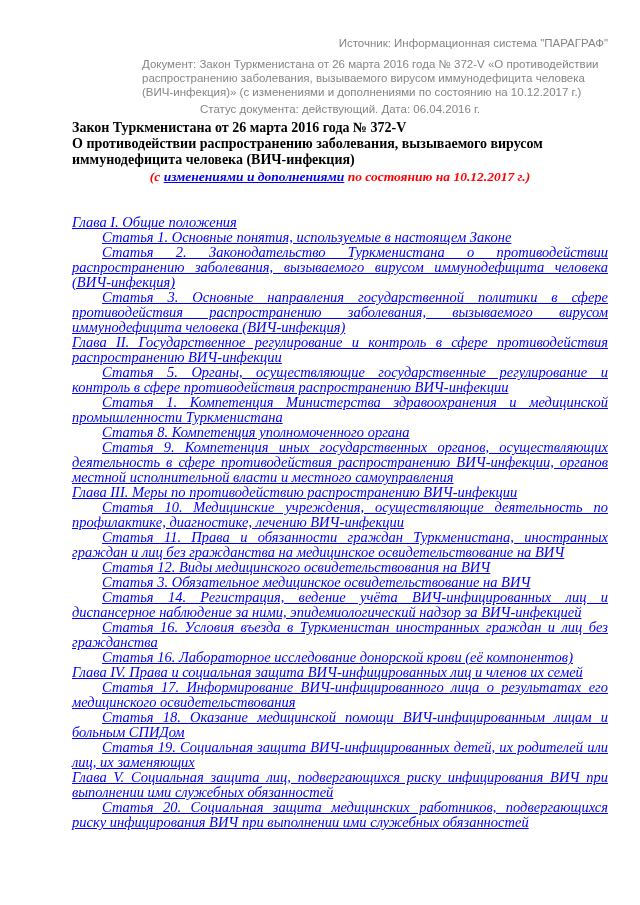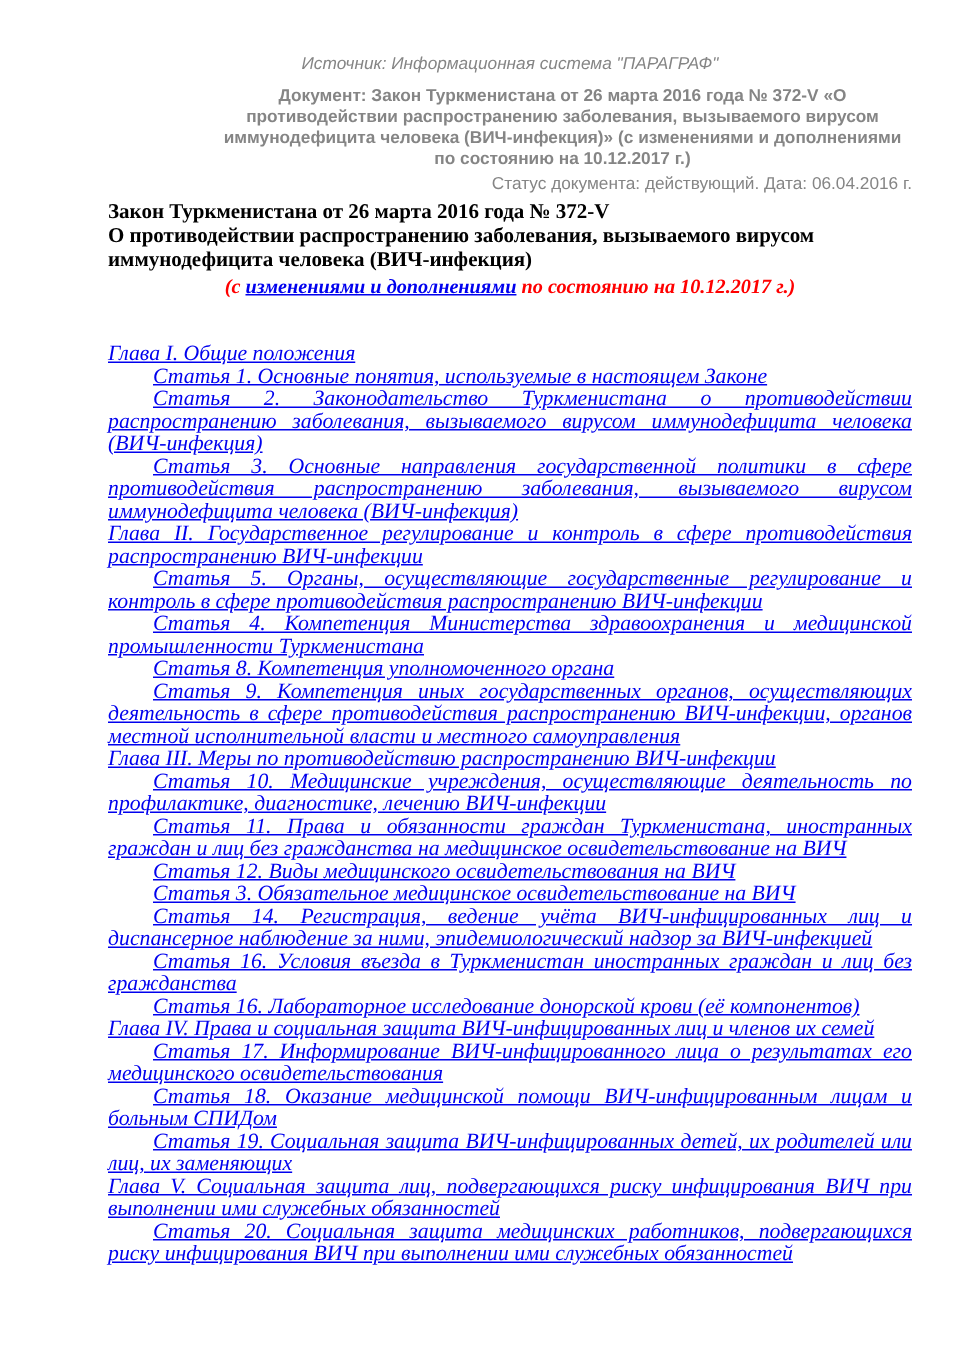--- a/index.html
+++ b/index.html
@@ -12,23 +12,23 @@
     font-family: "Liberation Serif", serif;
     color: #000;
     overflow: hidden;
   }
   
   .doc-header {
     font-family: "Liberation Sans", sans-serif;
     color: var(--gray, #858585);
     font-size: 11.5px;
   }
-  .header-source { text-align: center; line-height: 13px; font-style: italic; }
-  .header-doc    { text-align: center; margin: 7px 0 0 70px; line-height: 14px; font-weight: bold; }
-  .header-status { text-align: right; margin-top: 4px; line-height: 13px; }
+  .header-source { text-align: right; line-height: 13px; }
+  .header-doc    { margin: 7px 0 0 70px; line-height: 14px; }
+  .header-status { text-align: center; margin-top: 4px; line-height: 13px; }
 
   
   .title-block {
     margin-top: 4px;
     font-weight: bold;
     font-size: 14px;
     line-height: 16px;
   }
   .title-amendment {
     text-align: center;
@@ -73,21 +73,21 @@
 
   <div class="title-amendment"><span>(с </span><a href="#">изменениями и дополнениями</a><span> по состоянию на 10.12.2017 г.)</span></div>
 
   <div class="toc" id="toc">
       <p class="chapter"><a href="#">Глава I. Общие положения</a></p>
       <p class="article"><a href="#">Статья 1. Основные понятия, используемые в настоящем Законе</a></p>
       <p class="article"><a href="#">Статья 2. Законодательство Туркменистана о противодействии распространению заболевания, вызываемого вирусом иммунодефицита человека (ВИЧ-инфекция)</a></p>
       <p class="article"><a href="#">Статья 3. Основные направления государственной политики в сфере противодействия распространению заболевания, вызываемого вирусом иммунодефицита человека (ВИЧ-инфекция)</a></p>
       <p class="chapter"><a href="#">Глава II. Государственное регулирование и контроль в сфере противодействия распространению ВИЧ-инфекции</a></p>
       <p class="article"><a href="#">Статья 5. Органы, осуществляющие государственные регулирование и контроль в сфере противодействия распространению ВИЧ-инфекции</a></p>
-      <p class="article"><a href="#">Статья 4. Компетенция Министерства здравоохранения и медицинской промышленности Туркменистана</a></p>
+      <p class="article"><a href="#">Статья 1. Компетенция Министерства здравоохранения и медицинской промышленности Туркменистана</a></p>
       <p class="article"><a href="#">Статья 8. Компетенция уполномоченного органа</a></p>
       <p class="article"><a href="#">Статья 9. Компетенция иных государственных органов, осуществляющих деятельность в сфере противодействия распространению ВИЧ-инфекции, органов местной исполнительной власти и местного самоуправления</a></p>
       <p class="chapter"><a href="#">Глава III. Меры по противодействию распространению ВИЧ-инфекции</a></p>
       <p class="article"><a href="#">Статья 10. Медицинские учреждения, осуществляющие деятельность по профилактике, диагностике, лечению ВИЧ-инфекции</a></p>
       <p class="article"><a href="#">Статья 11. Права и обязанности граждан Туркменистана, иностранных граждан и лиц без гражданства на медицинское освидетельствование на ВИЧ</a></p>
       <p class="article"><a href="#">Статья 12. Виды медицинского освидетельствования на ВИЧ</a></p>
       <p class="article"><a href="#">Статья 3. Обязательное медицинское освидетельствование на ВИЧ</a></p>
       <p class="article"><a href="#">Статья 14. Регистрация, ведение учёта ВИЧ-инфицированных лиц и диспансерное наблюдение за ними, эпидемиологический надзор за ВИЧ-инфекцией</a></p>
       <p class="article"><a href="#">Статья 16. Условия въезда в Туркменистан иностранных граждан и лиц без гражданства</a></p>
       <p class="article"><a href="#">Статья 16. Лабораторное исследование донорской крови (её компонентов)</a></p>

